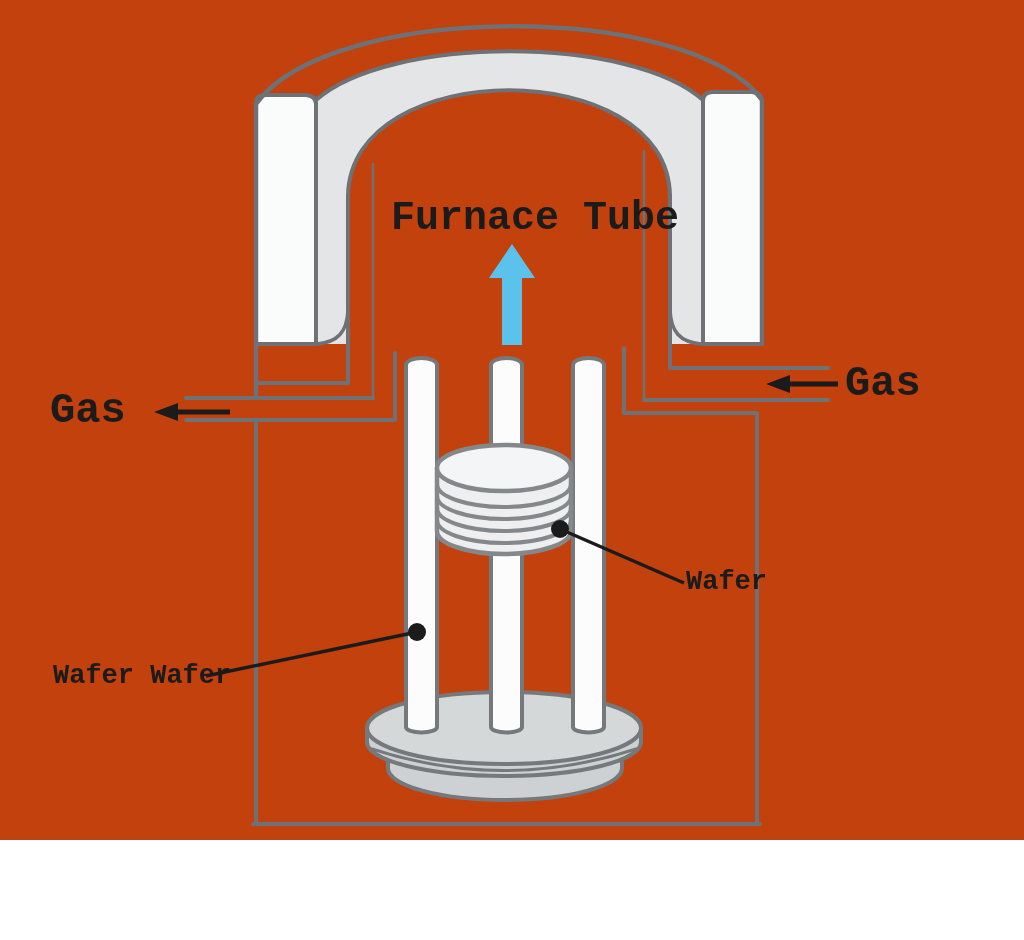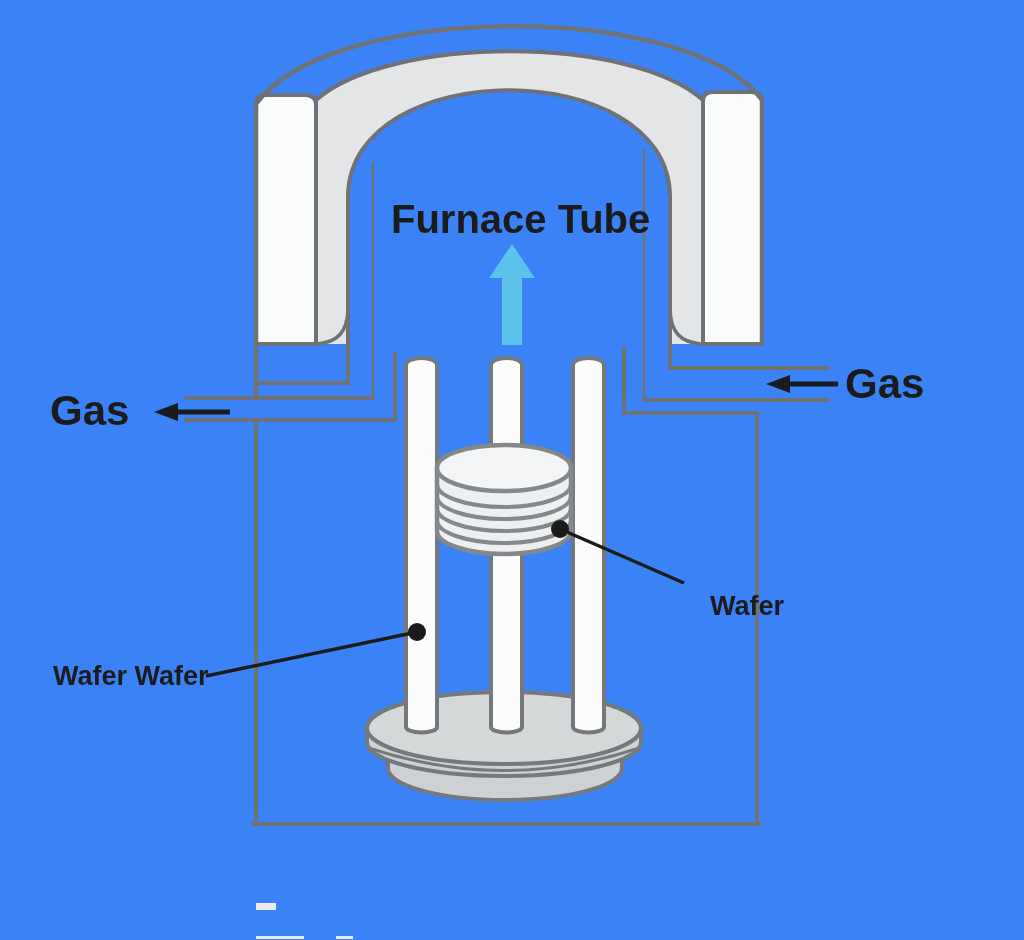--- a/index.html
+++ b/index.html
@@ -1,21 +1,21 @@
 <!DOCTYPE html>
 <html><head>
 <meta charset="utf-8">
 <style>
   html,body{margin:0;padding:0;background:#ffffff;}
   #canvas{
     position:relative;
-    width:1024px;height:940px;
-    background:#3b82f6;
+    width:1024px;height:840px;
+    background:#c2410c;
     overflow:hidden;
-    font-family:Liberation Sans, sans-serif;
+    font-family:Liberation Mono, monospace;
   }
   #diagram-svg{position:absolute;left:0;top:0;}
   .label{
     position:absolute;
     color:#1b1b1b;
     font-weight:700;
     white-space:nowrap;
     line-height:1;
   }
   .label-xl{font-size:42px;}
@@ -115,17 +115,17 @@
       <rect x="336" y="936" width="17" height="3"></rect>
     </g>
   </svg>
 
   <div class="label label-lg" style="left:391px;top:199px;">Furnace Tube</div>
 
   <div class="label label-xl" style="left:50px;top:390px;">Gas</div>
 
   <div class="label label-xl" style="left:845px;top:363px;">Gas</div>
 
-  <div class="label label-md" style="left:686px;top:593px;margin-left:24px;">Wafer</div>
+  <div class="label label-md" style="left:686px;top:569px;">Wafer</div>
 
   <div class="label label-md" style="left:53px;top:663px;">Wafer Wafer</div>
 
 </div>
 
 </body></html>

